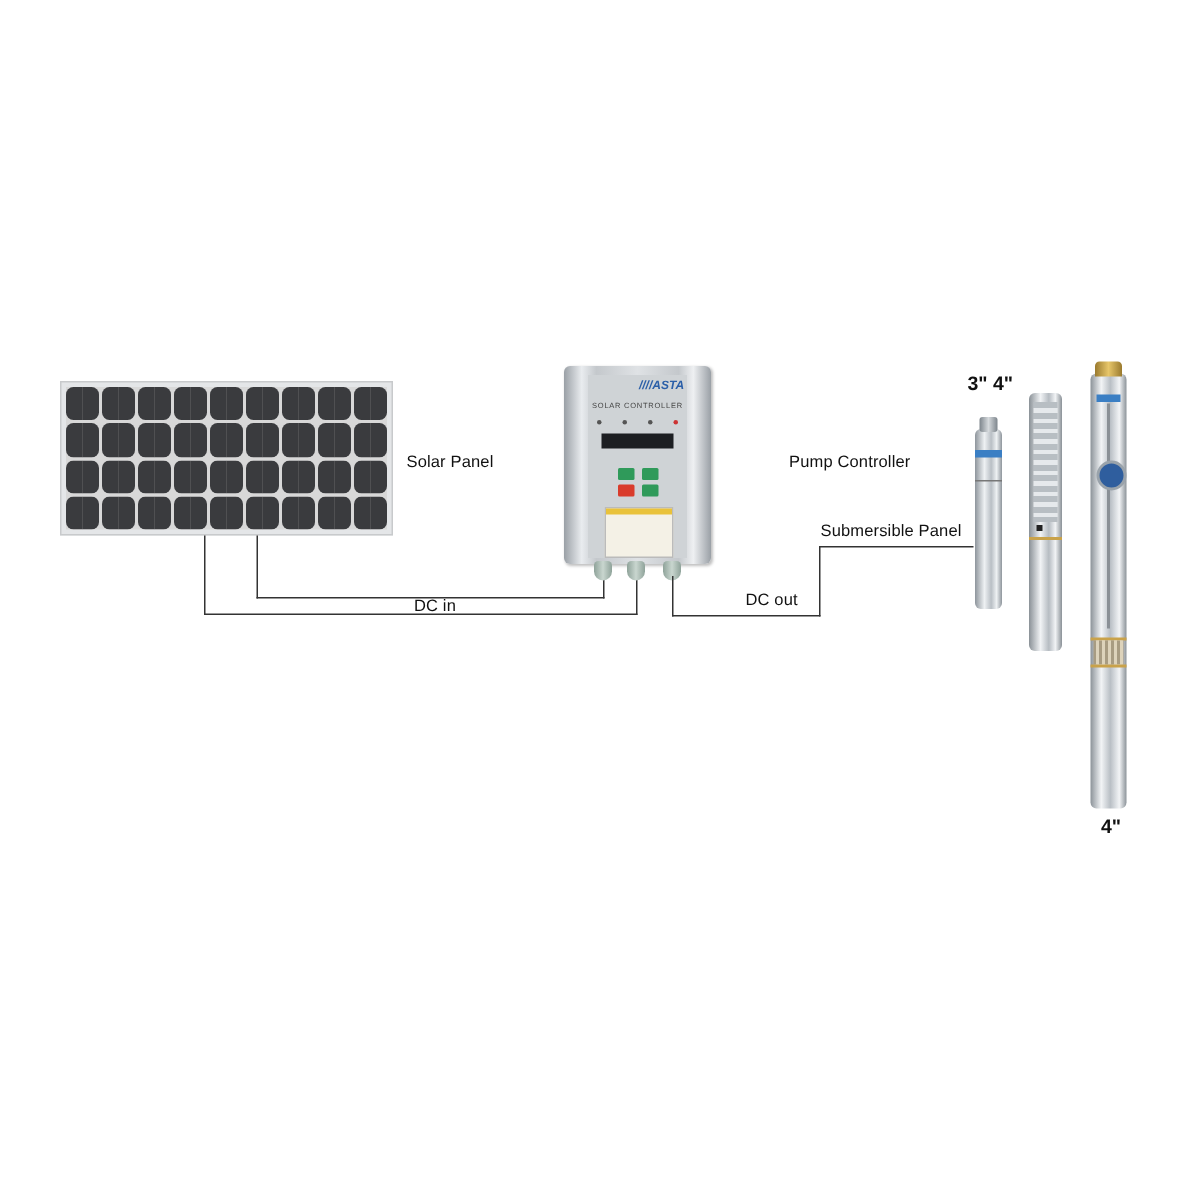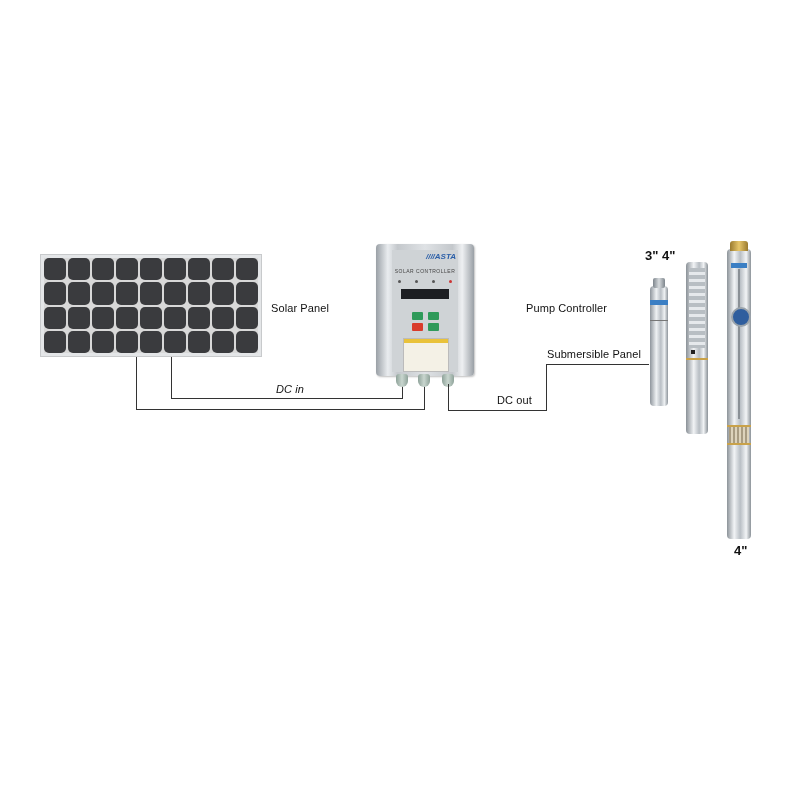--- a/index.html
+++ b/index.html
@@ -74,21 +74,21 @@
     </div>
 </div>
 <div class="label" style="left:271px; top:302px;">Solar Panel</div>
 
 <div class="wire" style="left:136px; top:357px; width:1px; height:53px;"></div>
 <div class="wire" style="left:136px; top:409px; width:289px; height:1px;"></div>
 <div class="wire" style="left:171px; top:357px; width:1px; height:42px;"></div>
 <div class="wire" style="left:171px; top:398px; width:232px; height:1px;"></div>
 <div class="wire" style="left:402px; top:384px; width:1px; height:15px;"></div>
 <div class="wire" style="left:424px; top:384px; width:1px; height:26px;"></div>
-<div class="label" style="left:276px; top:383px;font-style:italic;">DC in</div>
+<div class="label" style="left:276px; top:398px;">DC in</div>
 
 <div class="ctrl-body">
   <div class="ctrl-face">
     <div class="ctrl-logo">////ASTA</div>
     <div class="ctrl-title">SOLAR CONTROLLER</div>
     <div class="ctrl-leds">
       <span class="led"></span>
       <span class="led"></span>
       <span class="led"></span>
       <span class="led fault"></span>

